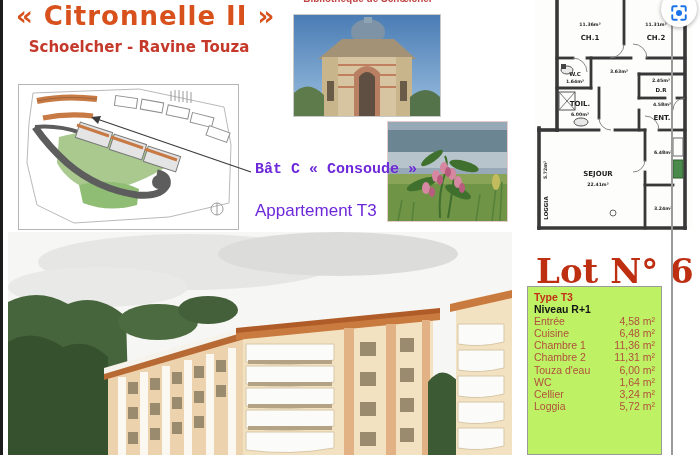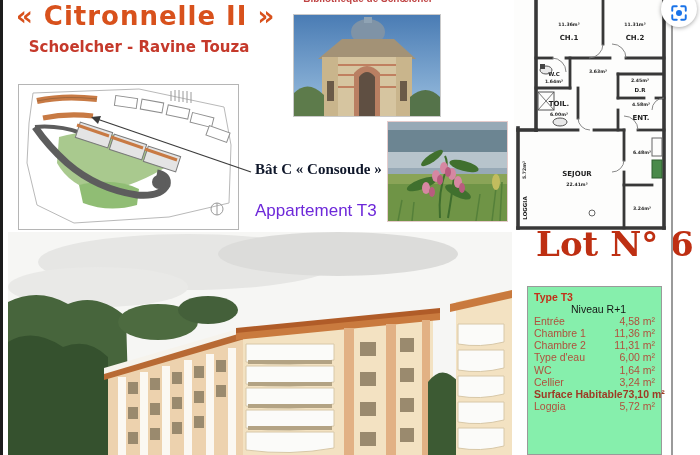--- a/index.html
+++ b/index.html
@@ -19,37 +19,37 @@
     font-size:10px;font-weight:bold;color:#c04545;}
 
   .photo{border:1px solid #c9c9c9;background:#fff;overflow:hidden;}
   .site-plan{left:18px;top:84px;width:219px;height:144px;border:1px solid #b5b5b5;}
   .library-photo{left:293px;top:14px;width:146px;height:101px;}
   .flowers-photo{left:387px;top:121px;width:119px;height:99px;border:1px solid #e6cccc;}
   .building-photo{left:8px;top:232px;width:504px;height:223px;border:none;}
 
   .pointer-svg{left:85px;top:106px;width:180px;height:75px;pointer-events:none;}
 
-  .bat-label{left:255px;top:161px;font-family:Liberation Serif, serif;
-    font-weight:bold;font-size:15px;color:#0f172a;white-space:nowrap;}
+  .bat-label{left:255px;top:161px;font-family:Liberation Mono, monospace;
+    font-weight:bold;font-size:15px;color:#6d28d9;white-space:nowrap;}
   .apt-label{left:255px;top:201px;font-size:17px;color:#6d28d9;white-space:nowrap;}
 
-  .floor-plan{left:514px;top:0;width:158px;height:230px;text-decoration:underline;}
-
-  .lot-title{left:536px;top:224px;width:132px;text-align:center;
+  .floor-plan{left:535px;top:0;width:158px;height:230px;text-decoration:underline;}
+
+  .lot-title{left:536px;top:251px;width:132px;text-align:center;
     font-family:"DejaVu Serif",serif;font-weight:bold;font-size:34px;
     color:#be2f12;white-space:nowrap;}
 
   .surface-table{left:527px;top:286px;width:135px;height:169px;
-    border:1px solid #9a9a9a;background:#86efac;box-sizing:border-box;
+    border:1px solid #9a9a9a;background:#bef264;box-sizing:border-box;
     padding:4px 6px 0 6px;font-size:10.5px;color:#b0503c;}
   .trow{display:flex;justify-content:space-between;line-height:12.1px;white-space:nowrap;}
   .trow .val{text-align:center;}
   .trow.type-row{color:#c23018;font-weight:bold;}
-  .trow.level-row{color:#151515;font-weight:normal;margin-left:37px;}
+  .trow.level-row{color:#151515;font-weight:bold;}
   .trow.total-row{font-weight:bold;color:#9e3a24;}
 
   .vline{left:671px;top:0;width:2px;height:455px;background:#9a9a9a;}
 
   .lens-btn{left:661px;top:-9px;width:36px;height:36px;border-radius:50%;
     background:#ffffff;border:none;box-shadow:0 1px 4px rgba(0,0,0,.35);
     display:flex;align-items:flex-end;justify-content:center;cursor:pointer;padding:0 0 5px 0;}
 
   svg{display:block;}
   .fp-name{font-family:"DejaVu Sans",sans-serif;font-weight:bold;fill:#1f1f1f;font-size:7px;text-anchor:middle;}
@@ -276,42 +276,42 @@
       <span>Type T3</span>
     </div>
     <div class="trow level-row">
       <span>Niveau R+1</span>
     </div>
     <div class="trow">
         <span>Entrée</span>
         <span class="val">4,58 m²</span>
       </div>
     <div class="trow">
+        <span>Cuisine</span>
+        <span class="val">6,48 m²</span>
+      </div>
+    <div class="trow">
         <span>Chambre 1</span>
         <span class="val">11,36 m²</span>
       </div>
     <div class="trow">
         <span>Chambre 2</span>
         <span class="val">11,31 m²</span>
       </div>
     <div class="trow">
-        <span>Type d'eau</span>
+        <span>Touza d'eau</span>
         <span class="val">6,00 m²</span>
       </div>
     <div class="trow">
         <span>WC</span>
         <span class="val">1,64 m²</span>
       </div>
     <div class="trow">
         <span>Cellier</span>
         <span class="val">3,24 m²</span>
-      </div>
-    <div class="trow total-row">
-        <span>Surface Habitable</span>
-        <span class="val">73,10 m²</span>
       </div>
     <div class="trow">
         <span>Loggia</span>
         <span class="val">5,72 m²</span>
       </div>
 
   </div>
 
   <div class="abs photo building-photo">
     <svg width="504" height="223" viewBox="0 0 504 223">

